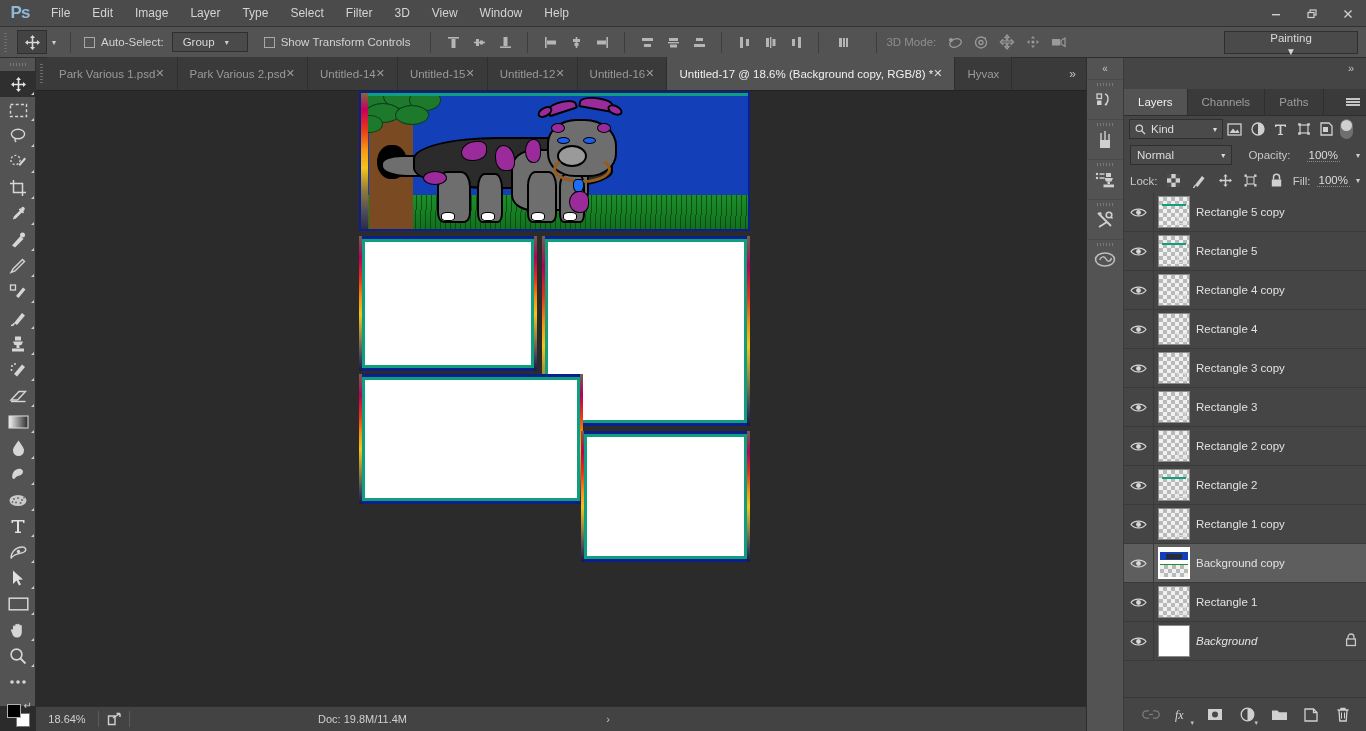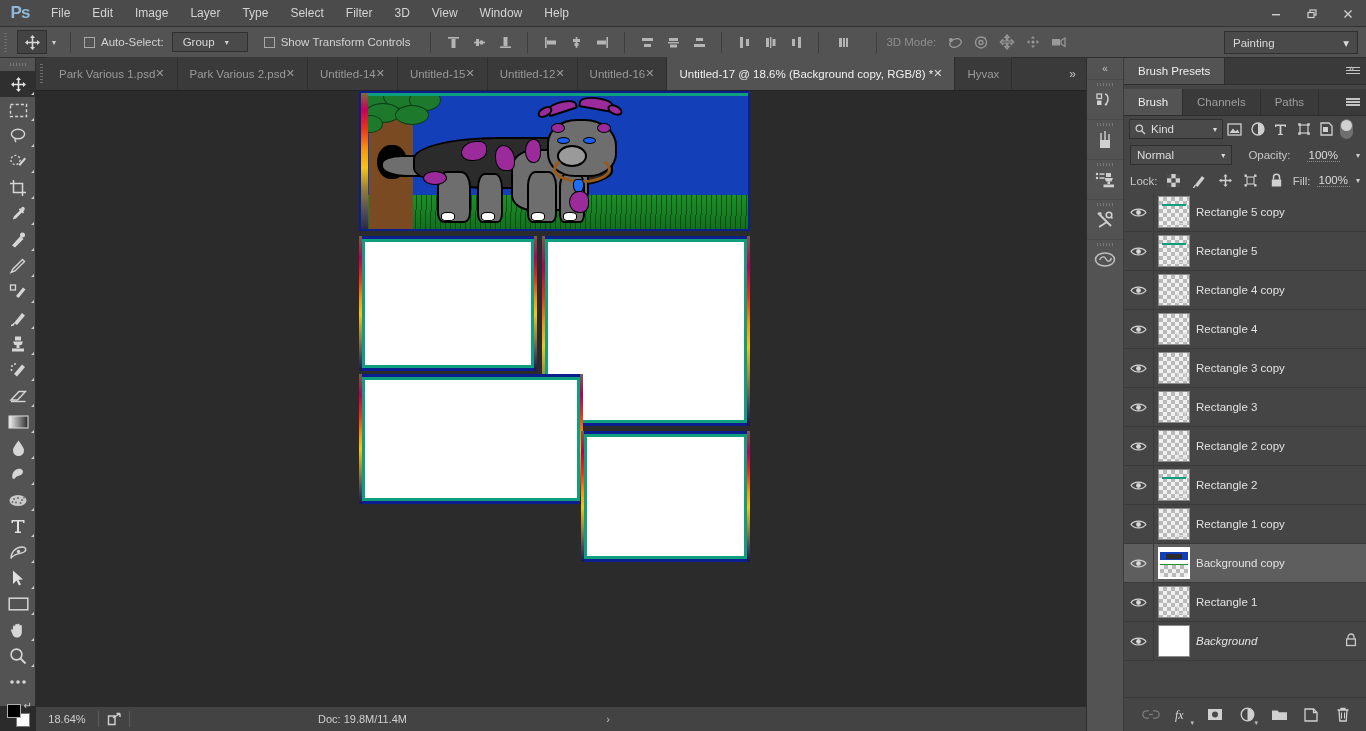--- a/index.html
+++ b/index.html
@@ -56,21 +56,21 @@
     min-width:60px; justify-content:space-between; gap:10px;
   }
   .dd .car { font-size:8px; color:#cfcfcf; }
   .aligns { display:flex; align-items:center; }
   .al-btn { width:26px; height:24px; display:flex; align-items:center; justify-content:center; }
   .threed { display:flex; align-items:center; }
   .threed .lbl { color:#8e8e8e; font-size:11.5px; margin-right:6px; }
   .ws-select {
     position:absolute; right:8px; top:4px; width:134px; height:23px;
     background:#4a4a4a; border:1px solid #2f2f2f; display:flex; align-items:center;
-    padding:0 8px; justify-content:space-between; color:#d8d8d8; font-size:11.5px;
+    padding:0 8px; justify-content:space-between; color:#d8d8d8; font-size:11.5px;flex-direction:column;
   }
 
   
   .tabsbar {
     position:absolute; left:36px; top:58px; width:1050px; height:33px;
     background:#3a3a3a; display:flex; align-items:flex-end;
     border-bottom:1px solid #232323;
   }
   .tabgrip { width:11px; height:33px; display:flex; align-items:center; justify-content:center; }
   .tabgrip i { display:block; width:3px; height:20px;
@@ -838,32 +838,24 @@
       <span class="gr"></span>
       <svg width="22" height="17" viewBox="0 0 22 17">
           <ellipse cx="11" cy="8.5" rx="9.5" ry="6.5" fill="none" stroke="#bdbdbd" stroke-width="1.6"></ellipse>
           <path d="M5.5 9 c2-4 5-4 6.5-1 c1.5 3 4.5 3 5.5 -1" fill="none" stroke="#bdbdbd" stroke-width="1.5"></path>
         </svg>
     </div>
   </div>
 
   <div class="rpanel">
 
-    <div class="brushpresets">
-      <div class="panel-tabrow">
-        <div class="ptab active">Brush Presets</div>
-        <div class="pmenu">
-            <i></i>
-          </div>
-      </div>
-    </div>
 
     <div class="layerspanel">
       <div class="panel-tabrow">
-        <div class="ptab active">Brush</div>
+        <div class="ptab active">Layers</div>
         <div class="ptab">Channels</div>
         <div class="ptab">Paths</div>
         <div class="pmenu">
             <i></i>
           </div>
       </div>
 
       <div class="filterrow">
         <div class="kindbox">
           <svg width="11" height="11" viewBox="0 0 11 11">

